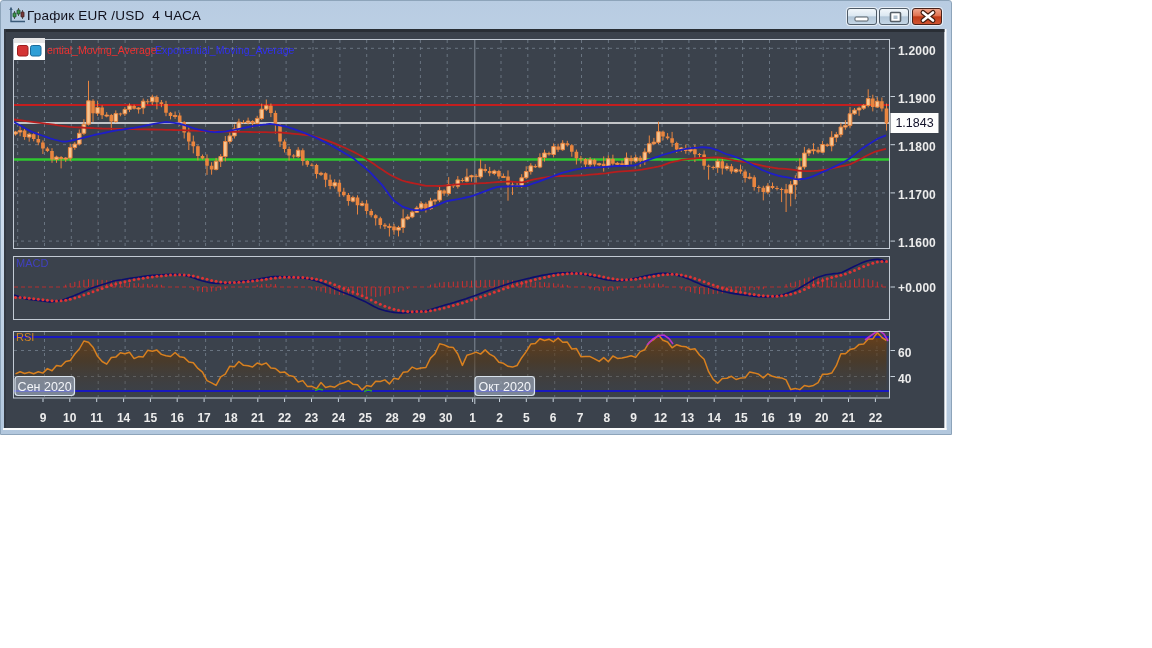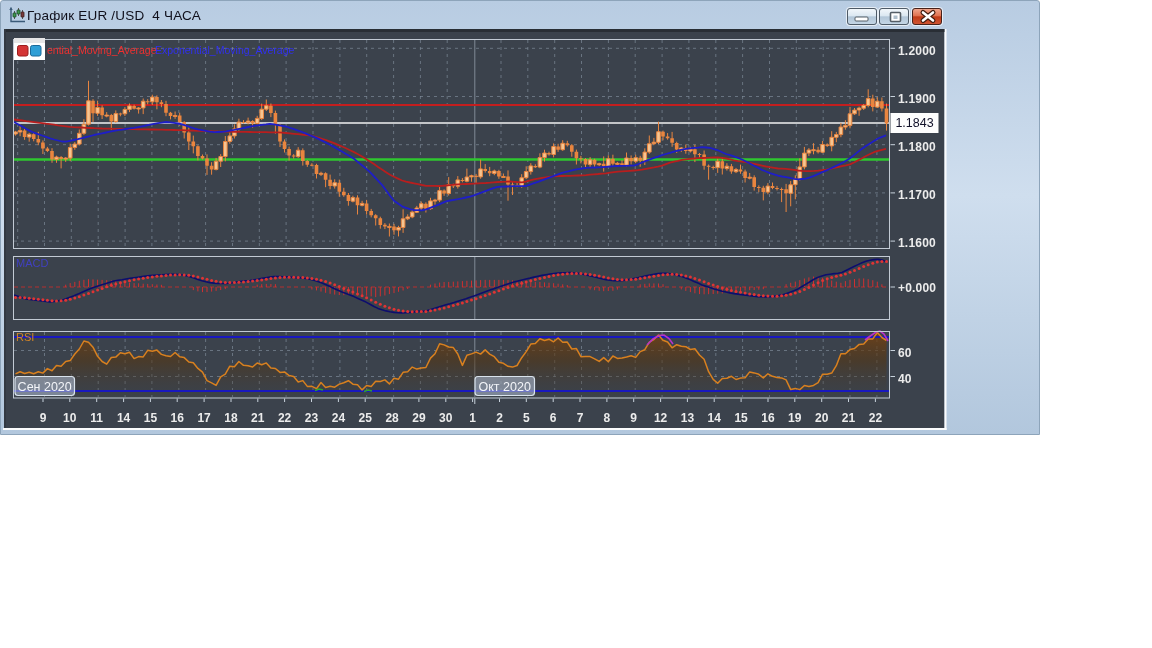--- a/index.html
+++ b/index.html
@@ -1,15 +1,15 @@
 <!DOCTYPE html>
 <html><head><meta charset="utf-8"><style>
 * { margin:0; padding:0; box-sizing:border-box; }
 html,body { width:1152px; height:648px; background:#fff; font-family:"Liberation Sans",sans-serif; overflow:hidden; }
-#win { position:absolute; left:0; top:0; width:1040px; height:435px;
+#win { position:absolute; left:0; top:0; width:952px; height:435px;
   background:linear-gradient(180deg,#b8cce2 0%,#cfdeee 45%,#b2c7dd 100%);
   border:1px solid #8da4ba; border-radius:3px 3px 0 0; }
 #ttl { position:absolute; left:26px; top:7px; font-size:13.5px; color:#10101c; letter-spacing:0.2px; }
 .btn { position:absolute; top:7px; width:30px; height:17px; border:1px solid #4e5a66; border-radius:3px;
   background:linear-gradient(180deg,#f2f7fb 0%,#dbe7f1 46%,#b2c6d8 52%,#c4d6e5 100%);
   box-shadow:0 0 0 1px rgba(255,255,255,0.65); }
 #bclose { background:linear-gradient(180deg,#f0a58c 0%,#e0714f 46%,#bf3a17 52%,#cf5432 100%);
   border-color:#47211a; }
 .glyph { position:absolute; left:0; top:0; }
 </style></head><body>

